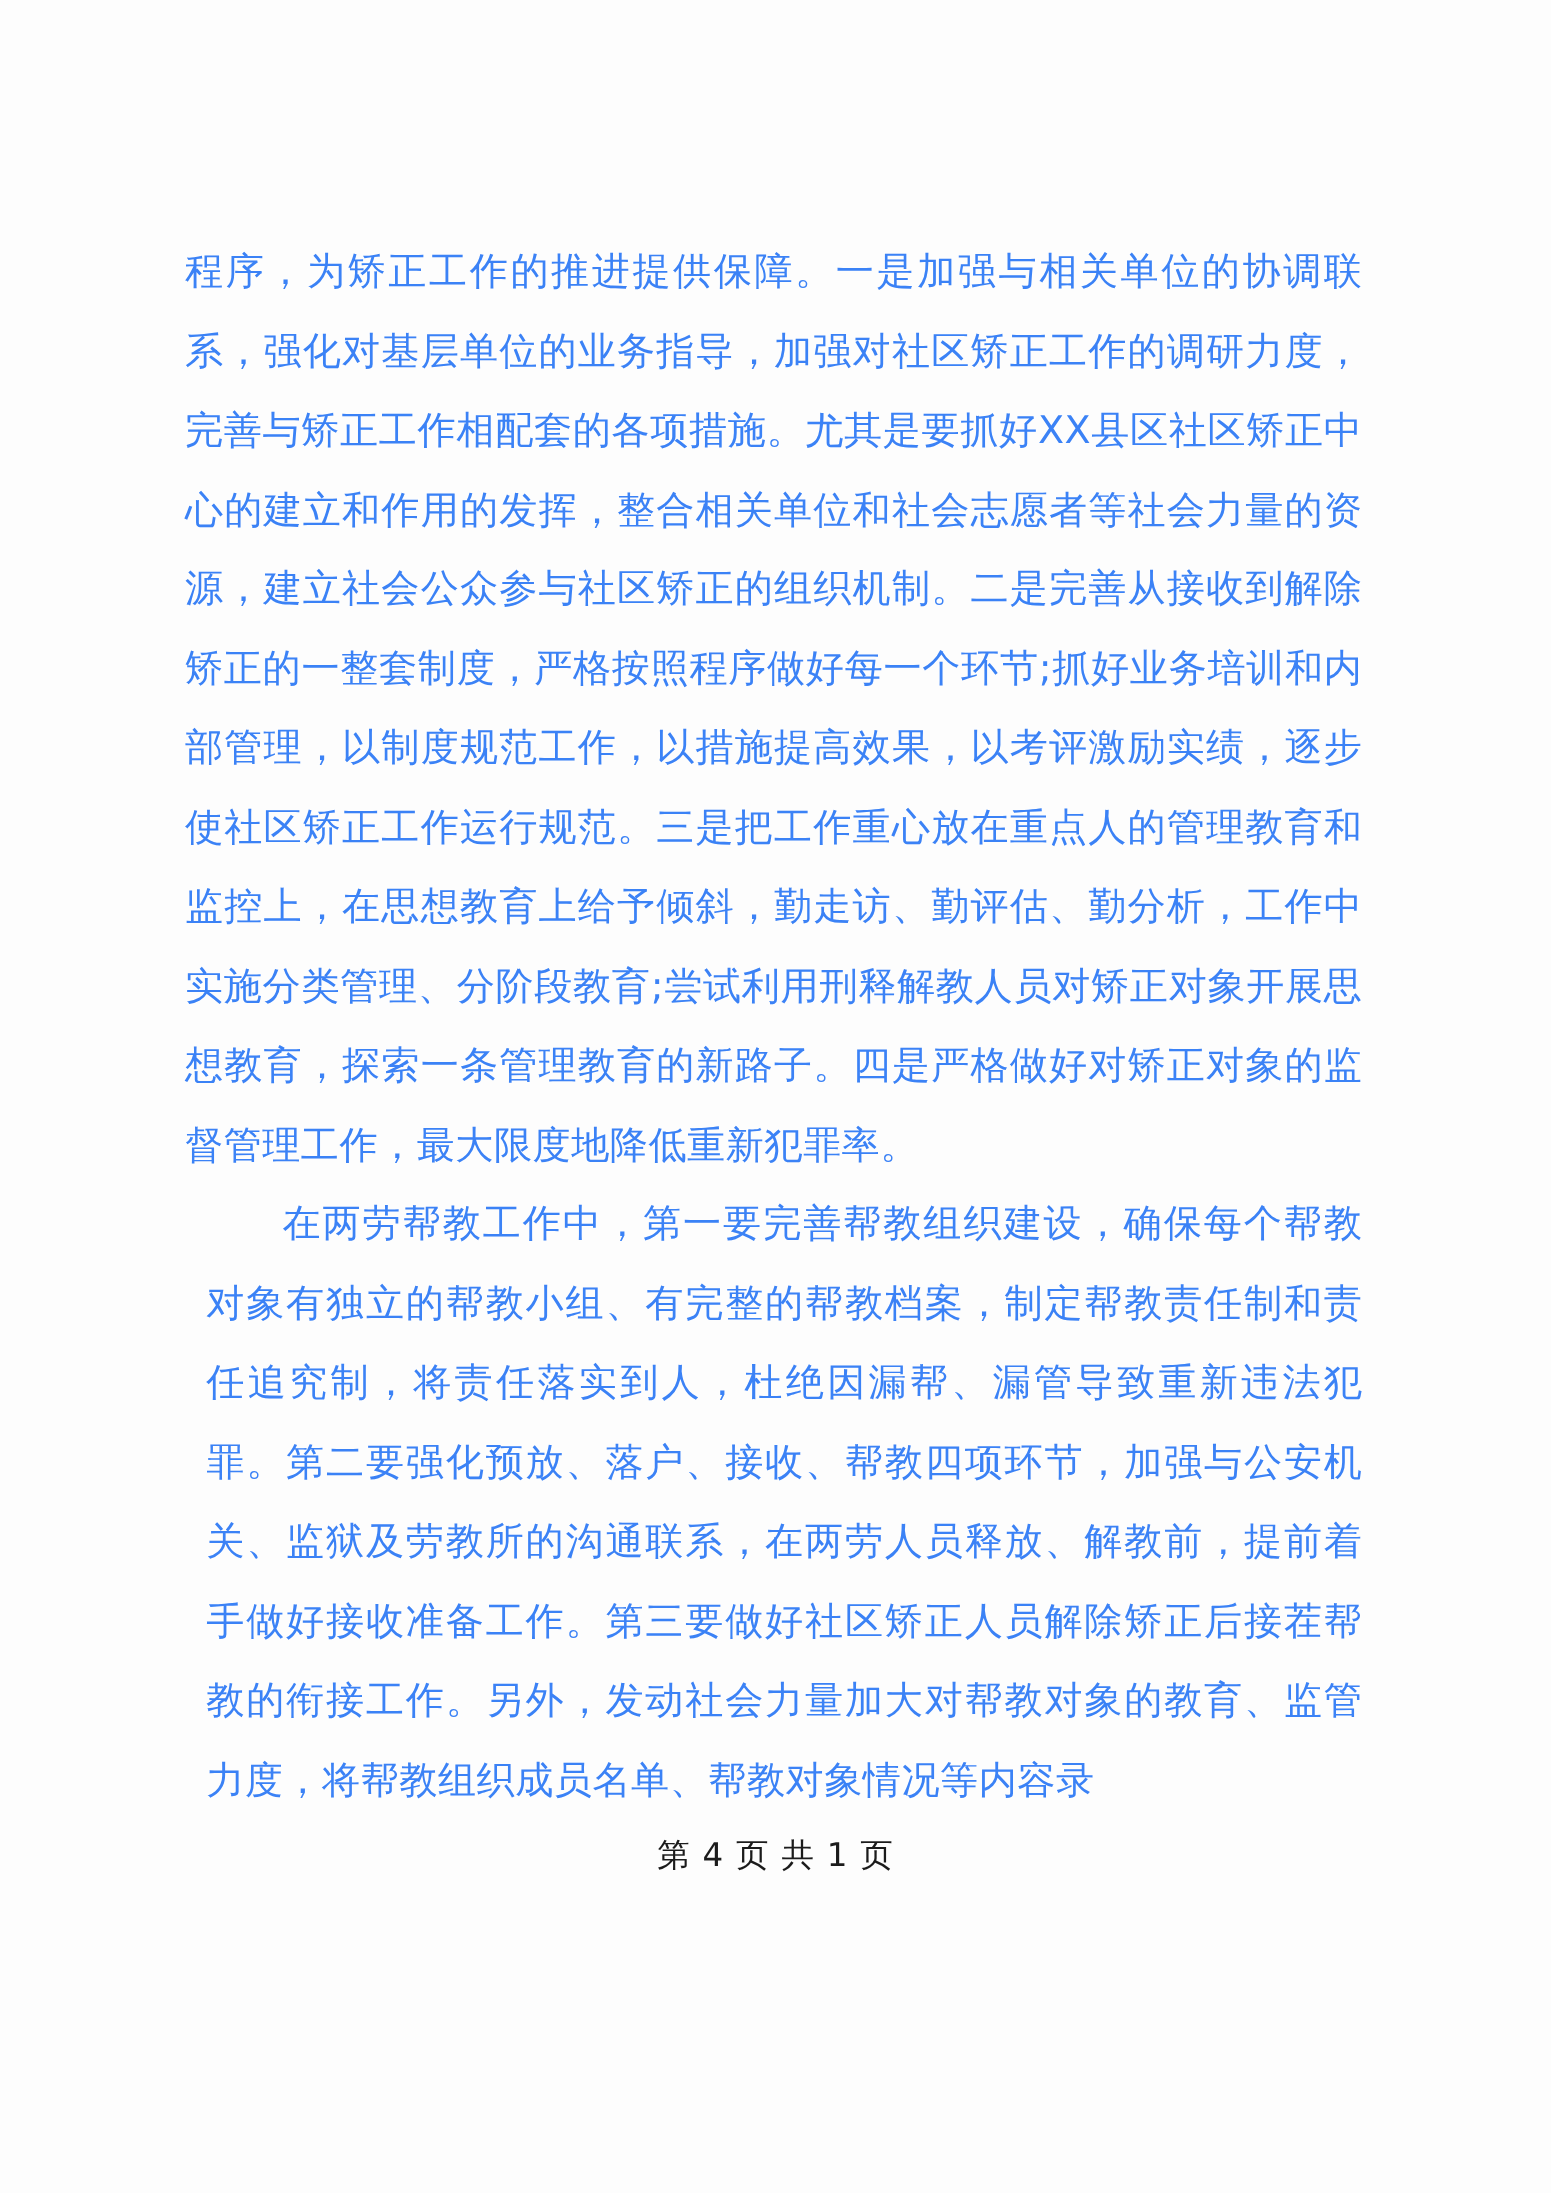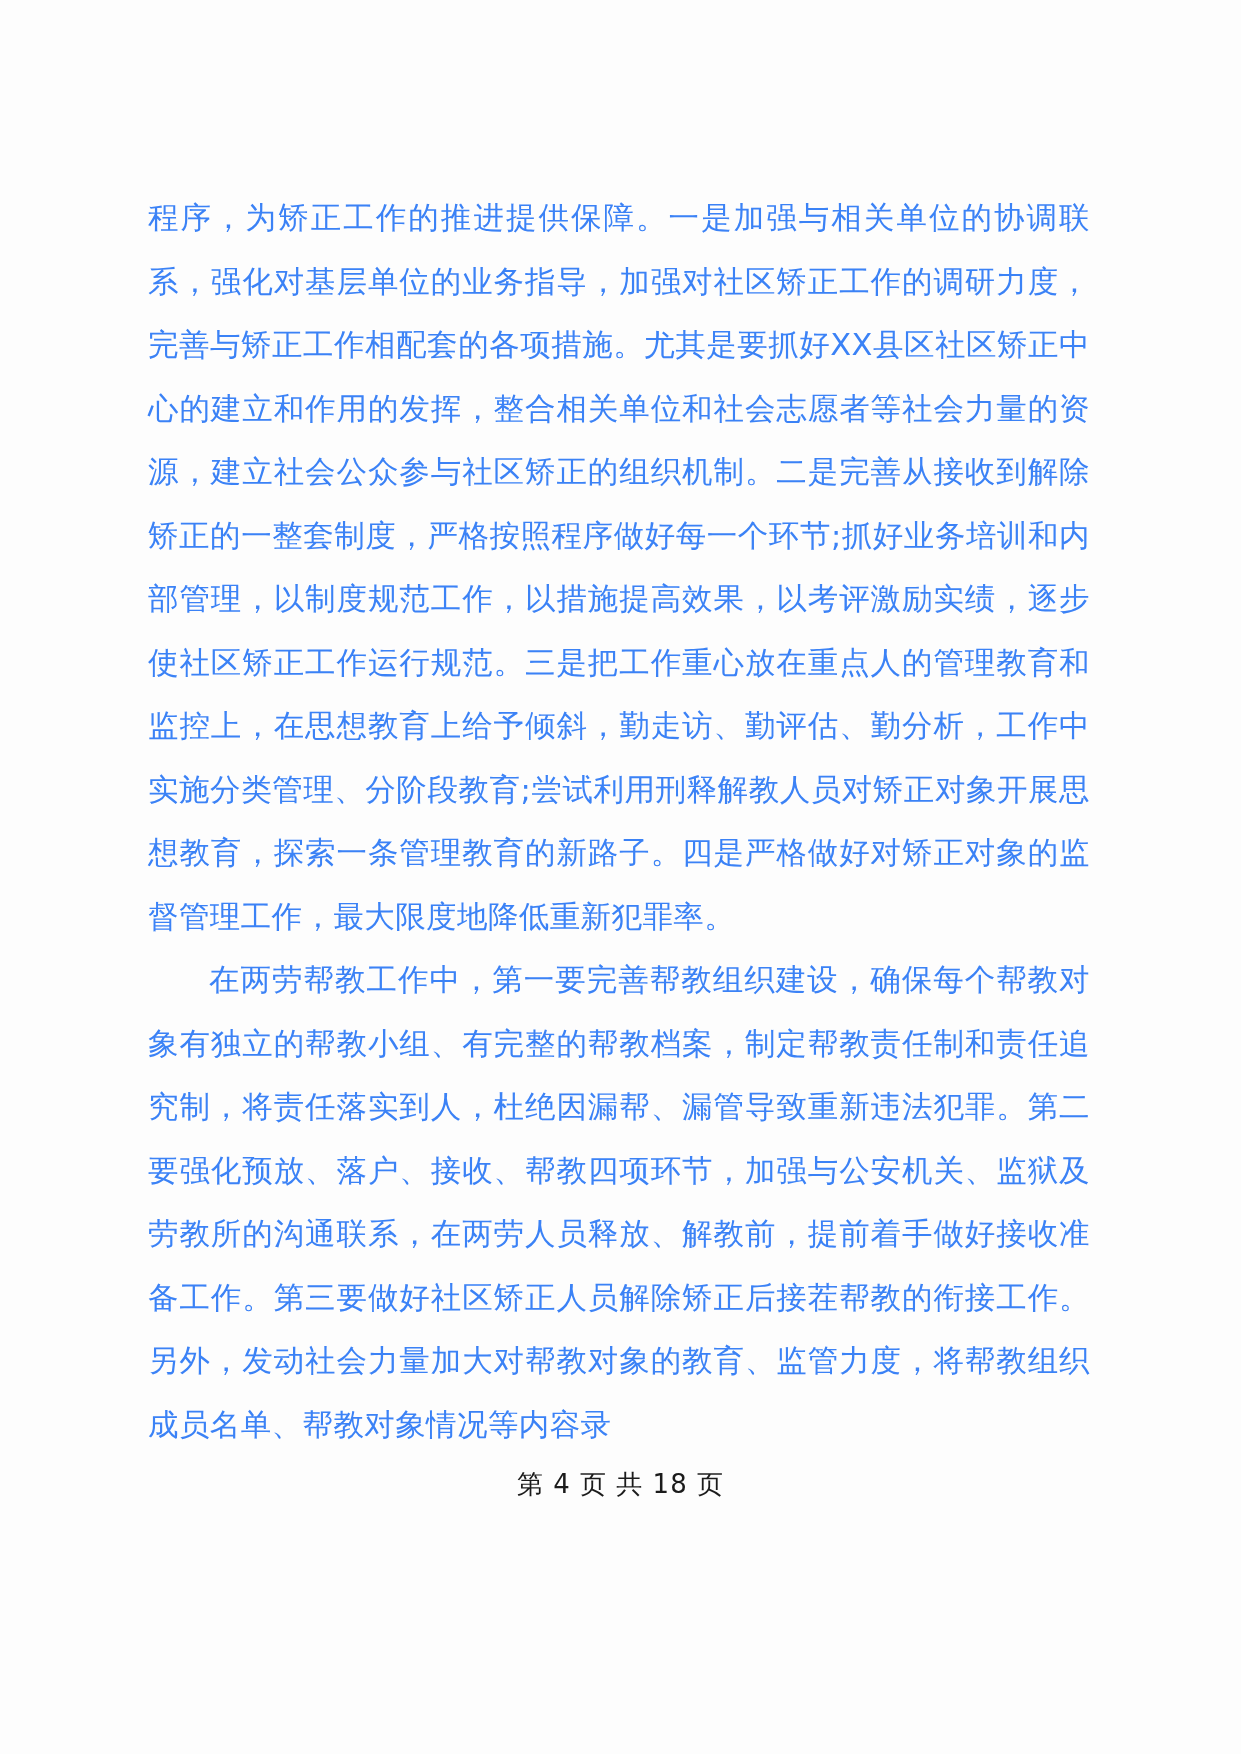--- a/index.html
+++ b/index.html
@@ -30,20 +30,21 @@
     line-height: 63.5px;
     color: #3b82f6;
     text-align: justify;
     text-justify: inter-ideograph;
     letter-spacing: 0.4px;
     margin: 0;
     word-break: break-all;
   }
   .para + .para {
     margin-top: 0px;
+    margin-left: 17px;
   }
   .indent {
     text-indent: 61px;
   }
   .footer {
     position: absolute;
     left: 0;
     top: 1467px;
     width: 1241px;
     text-align: center;
@@ -56,15 +57,15 @@
 </head>
 <body>
 
 <div class="page">
 
   <div class="content">
     <p class="para">程序，为矫正工作的推进提供保障。一是加强与相关单位的协调联系，强化对基层单位的业务指导，加强对社区矫正工作的调研力度，完善与矫正工作相配套的各项措施。尤其是要抓好XX县区社区矫正中心的建立和作用的发挥，整合相关单位和社会志愿者等社会力量的资源，建立社会公众参与社区矫正的组织机制。二是完善从接收到解除矫正的一整套制度，严格按照程序做好每一个环节;抓好业务培训和内部管理，以制度规范工作，以措施提高效果，以考评激励实绩，逐步使社区矫正工作运行规范。三是把工作重心放在重点人的管理教育和监控上，在思想教育上给予倾斜，勤走访、勤评估、勤分析，工作中实施分类管理、分阶段教育;尝试利用刑释解教人员对矫正对象开展思想教育，探索一条管理教育的新路子。四是严格做好对矫正对象的监督管理工作，最大限度地降低重新犯罪率。</p>
     <p class="para indent">在两劳帮教工作中，第一要完善帮教组织建设，确保每个帮教对象有独立的帮教小组、有完整的帮教档案，制定帮教责任制和责任追究制，将责任落实到人，杜绝因漏帮、漏管导致重新违法犯罪。第二要强化预放、落户、接收、帮教四项环节，加强与公安机关、监狱及劳教所的沟通联系，在两劳人员释放、解教前，提前着手做好接收准备工作。第三要做好社区矫正人员解除矫正后接茬帮教的衔接工作。另外，发动社会力量加大对帮教对象的教育、监管力度，将帮教组织成员名单、帮教对象情况等内容录</p>
   </div>
 
-  <div class="footer">第 4 页  共 18 页</div>
+  <div class="footer">第 4 页  共 1 页</div>
 
 </div>
 
 </body></html>

